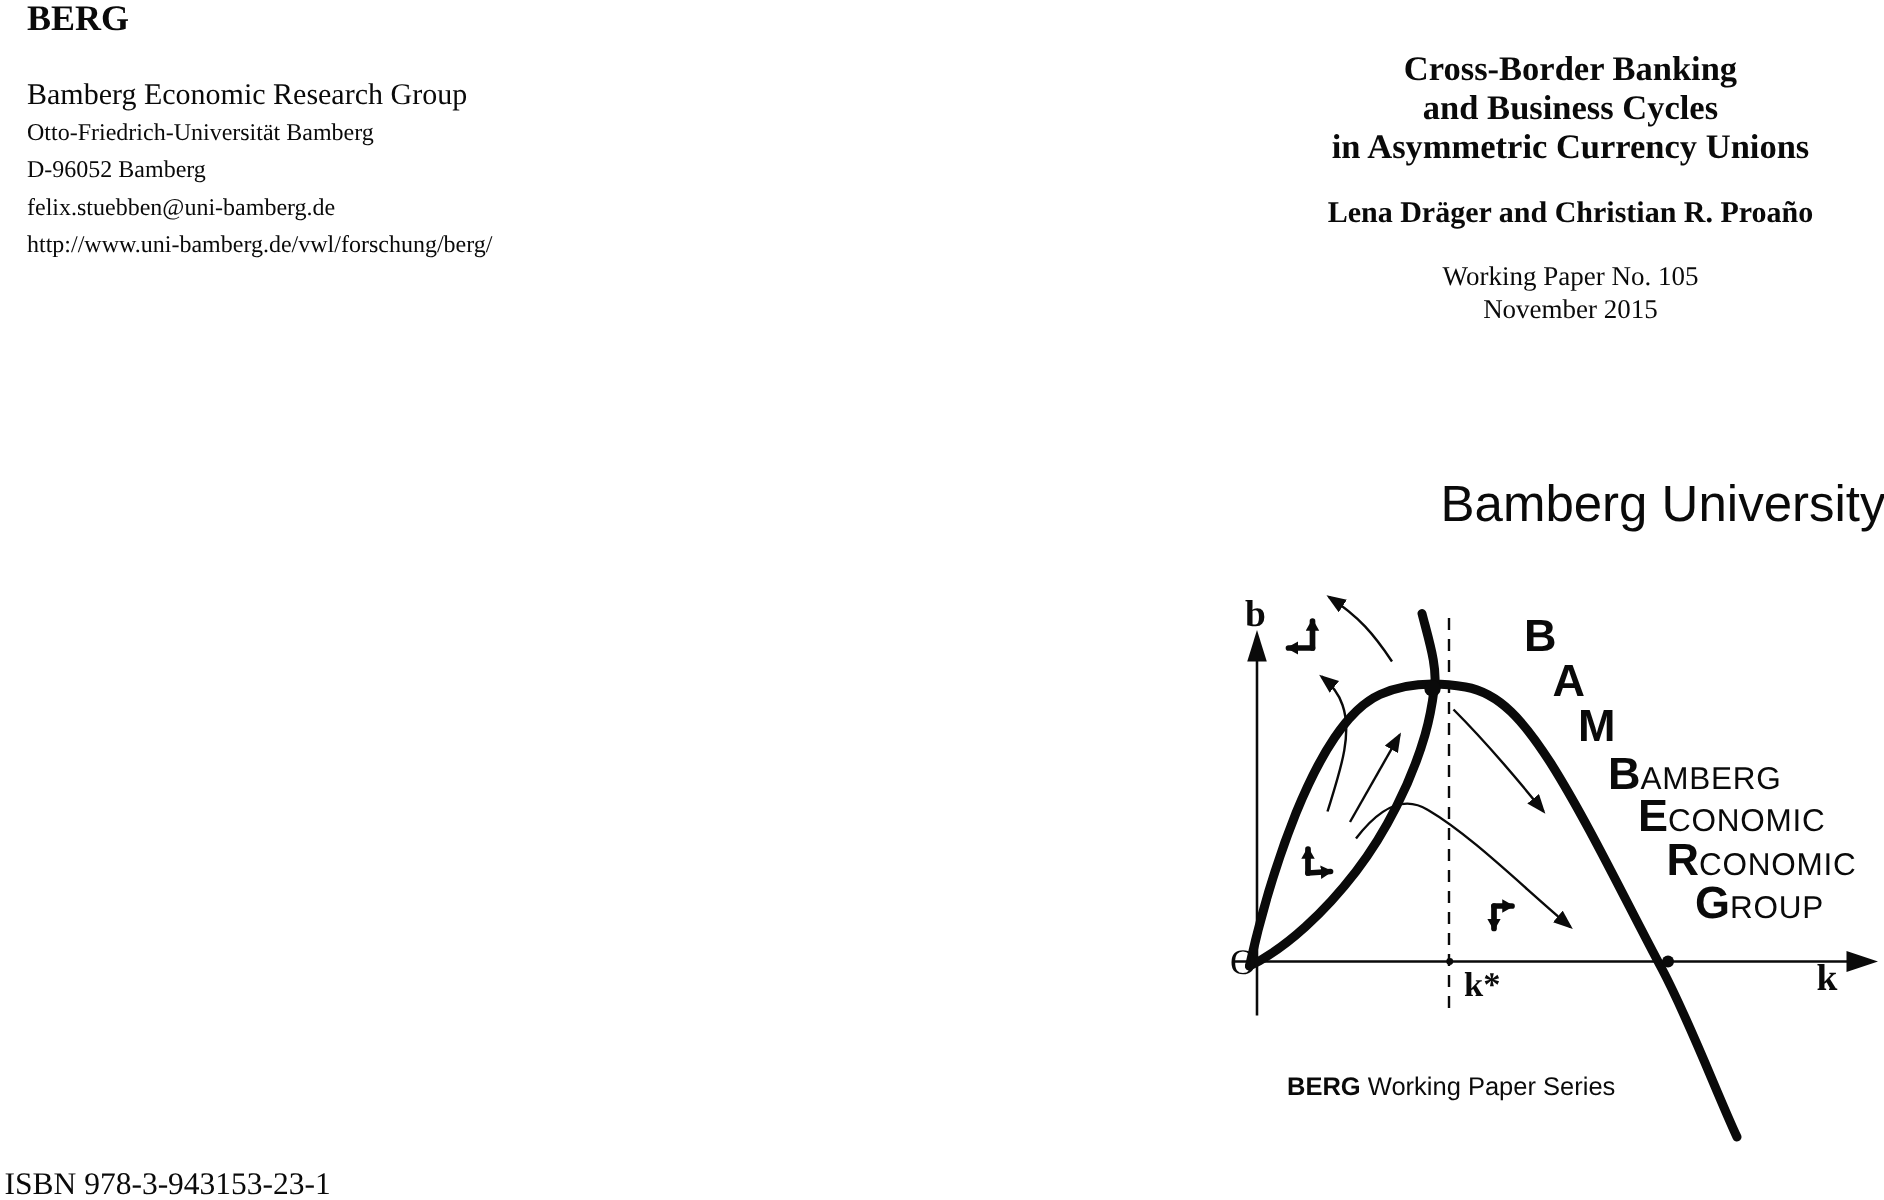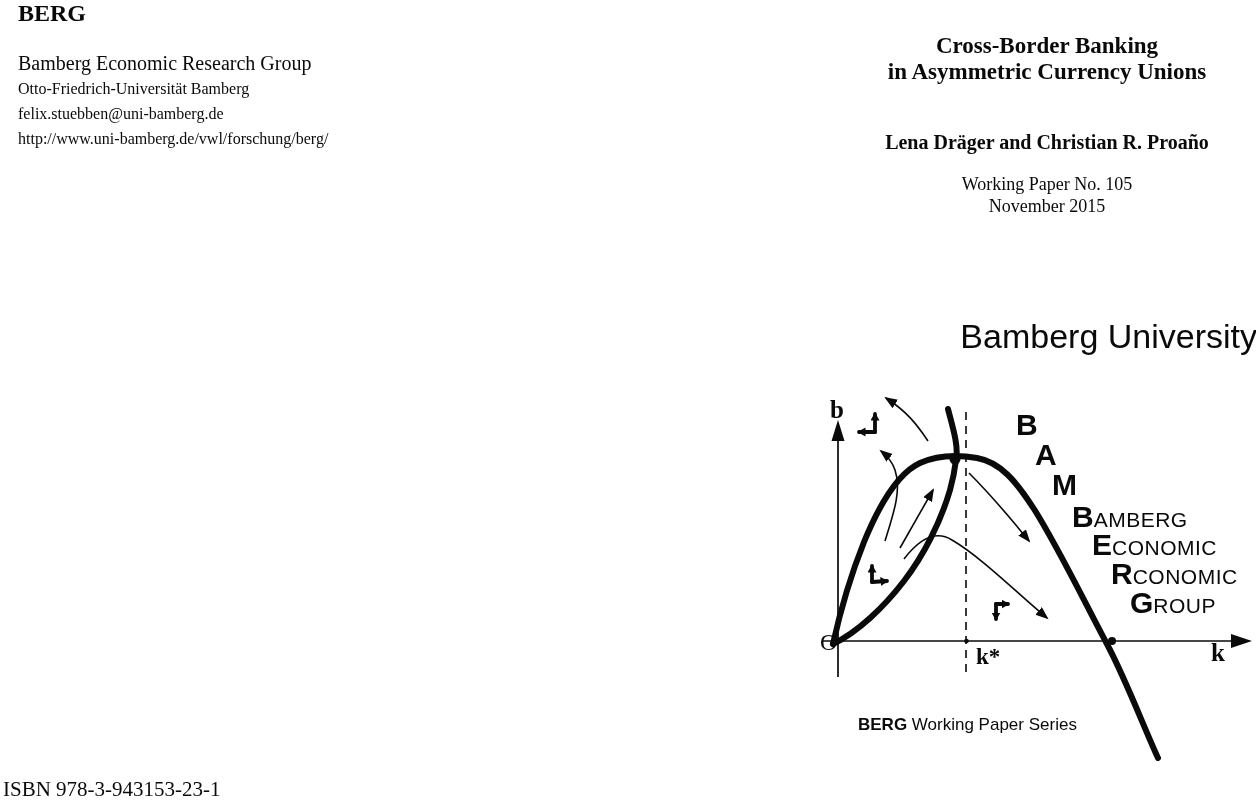--- a/index.html
+++ b/index.html
@@ -45,26 +45,28 @@
   .ink-stroke{stroke:#0a0a0a;fill:none;}
   .ink-fill{fill:#0a0a0a;stroke:none;}
 </style>
 </head>
 <body>
 
 <div class="abs serif pub-logo">BERG</div>
 <div class="abs serif pub-group">Bamberg Economic Research Group</div>
 <div class="abs serif pub-address">
   <div>Otto-Friedrich-Universität Bamberg</div>
+  <div>D-96052 Bamberg</div>
   <div>felix.stuebben@uni-bamberg.de</div>
   <div>http://www.uni-bamberg.de/vwl/forschung/berg/</div>
 </div>
 
 <div class="abs serif title-col">
   <div class="title-lines">Cross-Border Banking</div>
+  <div class="title-lines">and Business Cycles</div>
   <div class="title-lines">in Asymmetric Currency Unions</div>
 </div>
 <div class="abs serif authors">Lena Dräger and Christian R. Proaño</div>
 <div class="abs serif paper-no">Working Paper No. 105</div>
 <div class="abs serif paper-date">November 2015</div>
 
 <div class="abs sans university">Bamberg University</div>
 
 <svg width="1256" height="800" viewBox="0 0 1256 800" aria-hidden="true">
   <defs>

